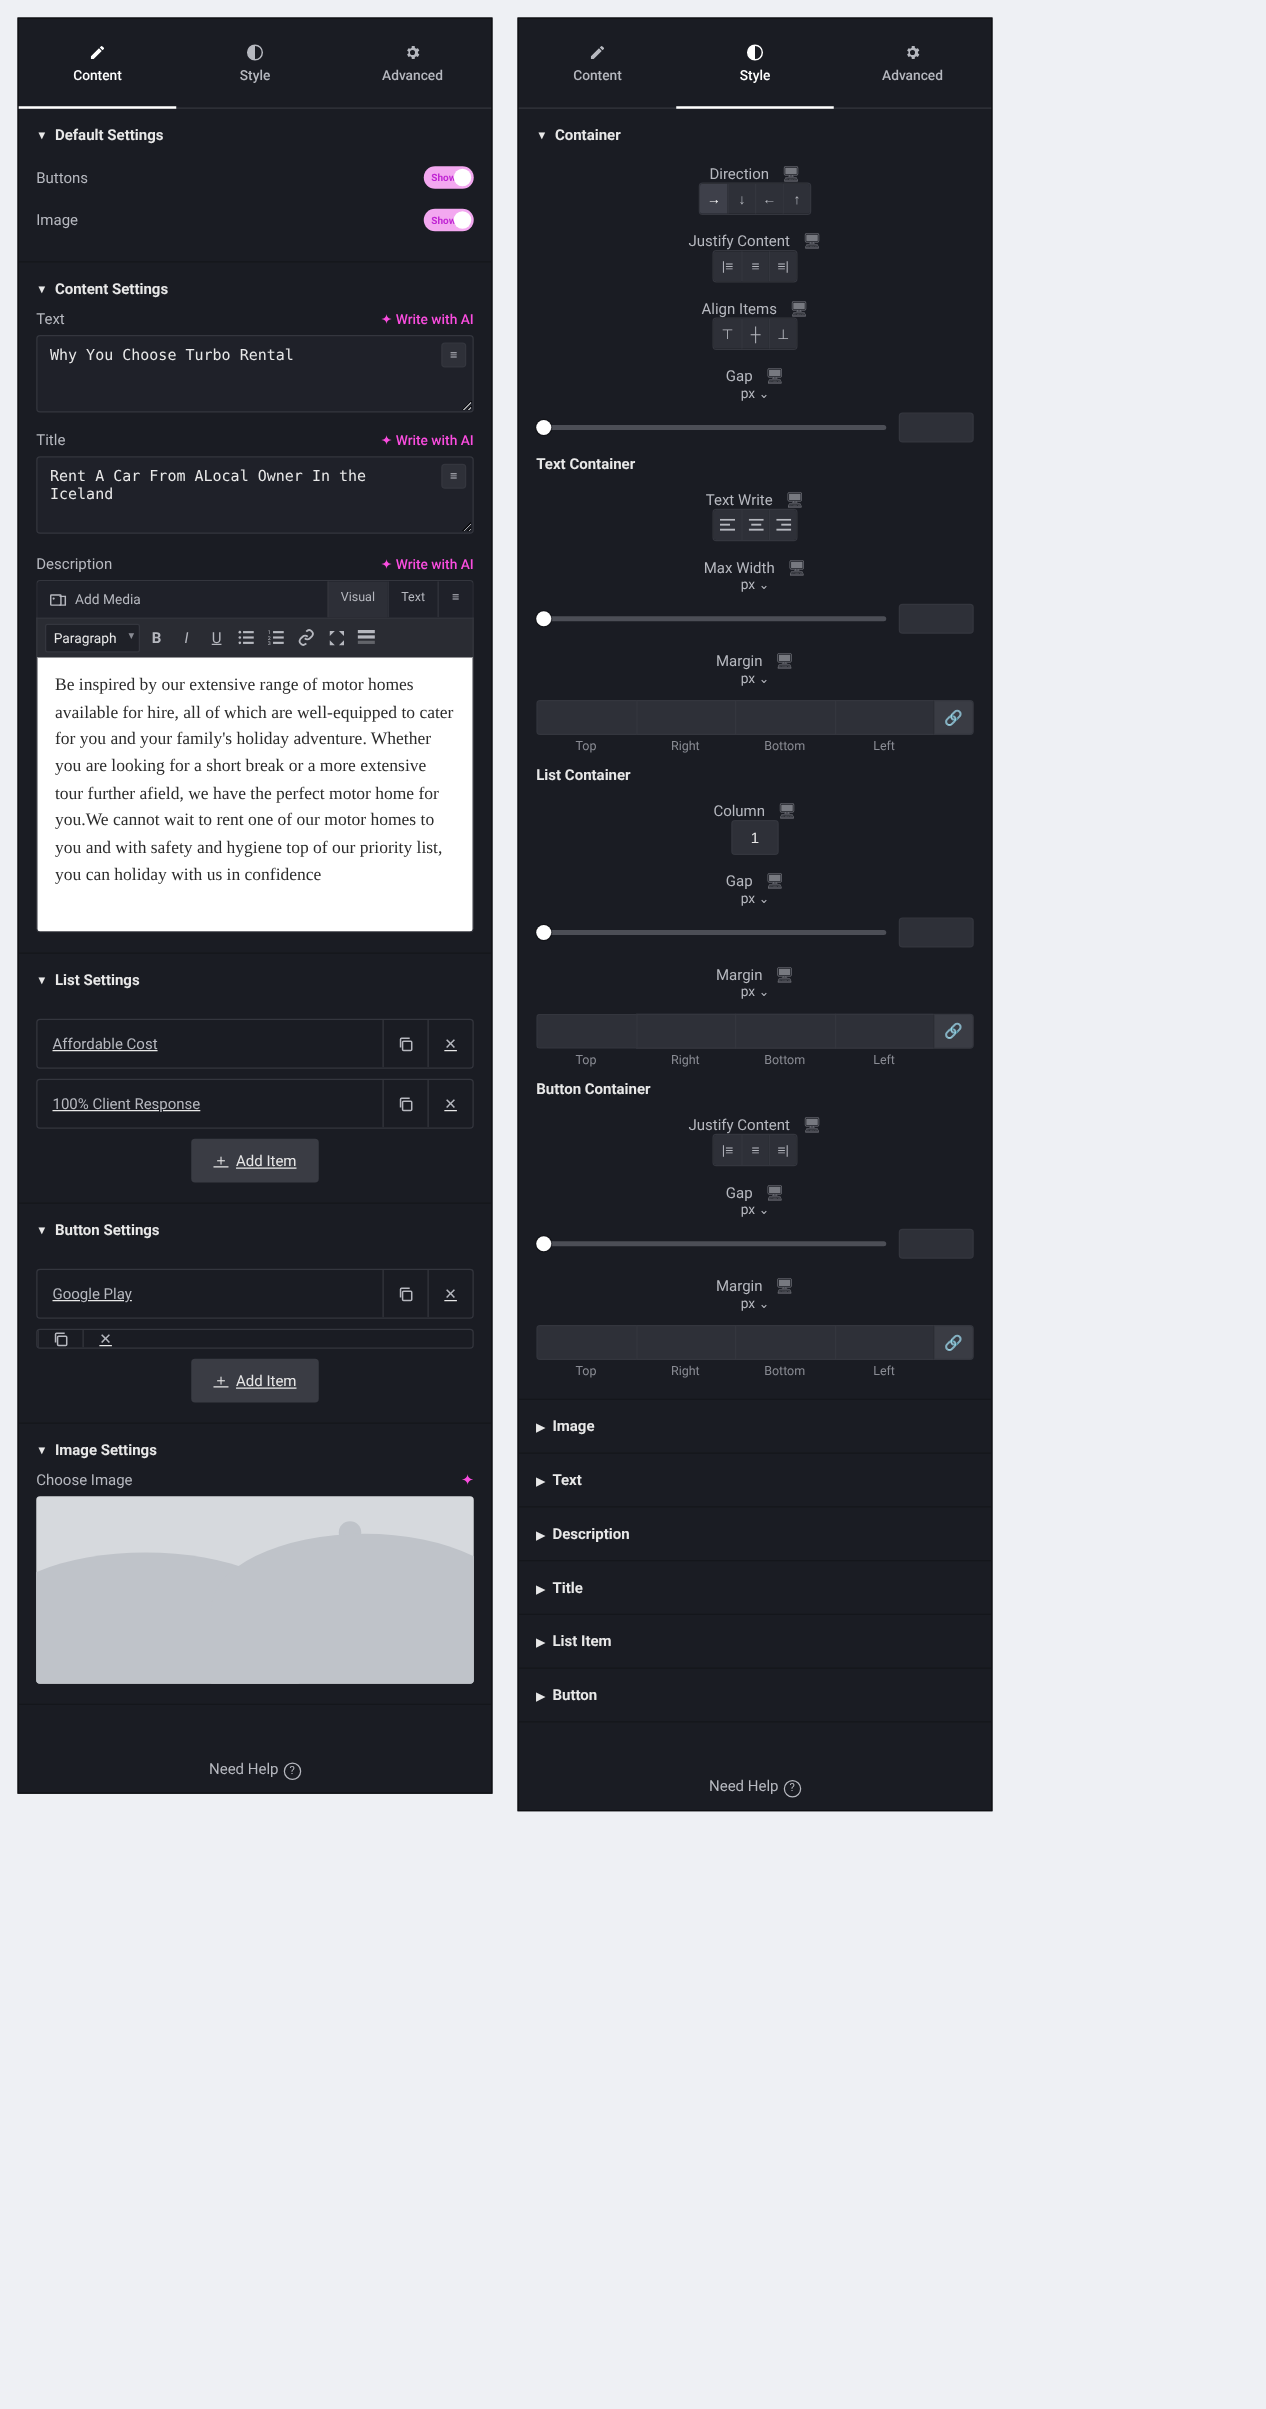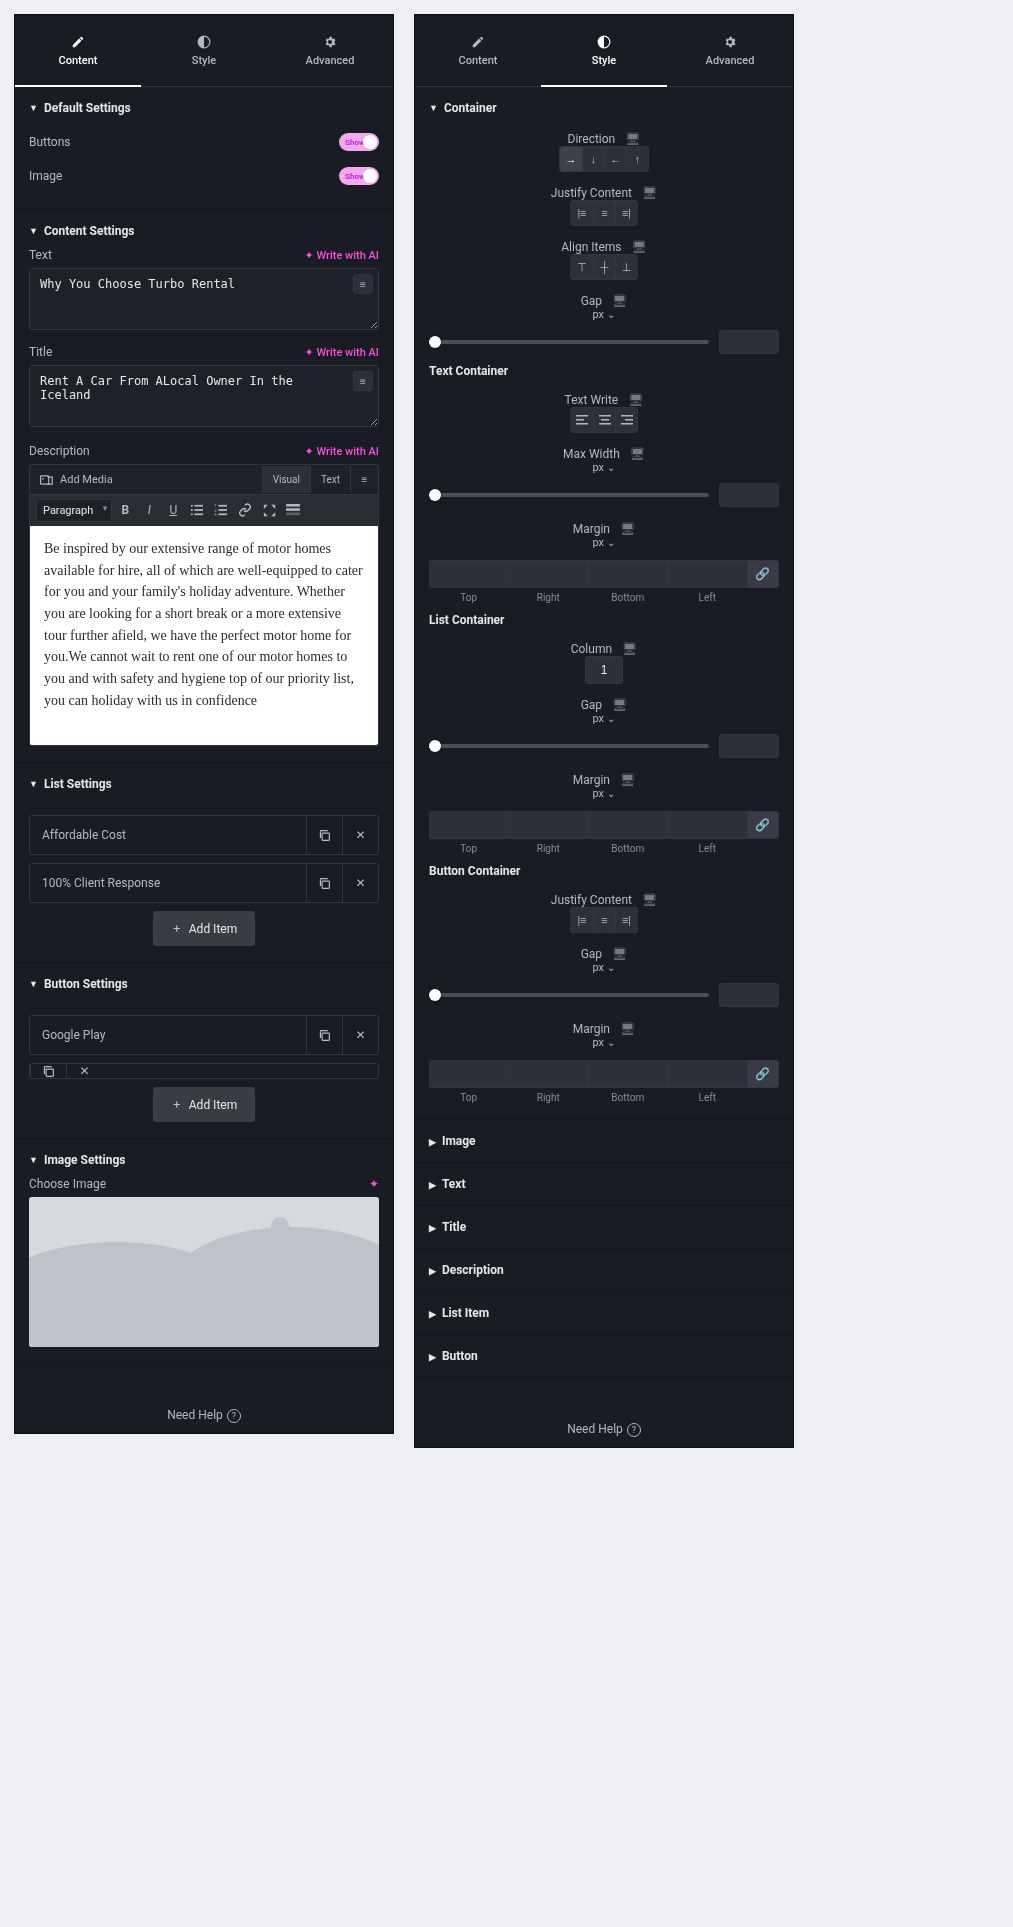--- a/index.html
+++ b/index.html
@@ -32,31 +32,31 @@
   .row-label{color:var(--text-dim);font-size:12px;}
   .toggle{width:40px;height:18px;border-radius:10px;background:var(--pill);position:relative;display:flex;align-items:center;padding:0 6px;font-size:8px;color:#c026d3;font-weight:700;}
   .toggle::after{content:"";position:absolute;right:2px;top:2px;width:14px;height:14px;border-radius:50%;background:#fff;}
   .ctrl-head{display:flex;justify-content:space-between;align-items:center;margin:4px 0 6px;}
   .ctrl-head .cl{color:var(--text-dim);font-size:12px;}
   .ai-link{color:var(--accent);font-size:11px;font-weight:500;}
   .ai-link::before{content:"✦ ";}
   .textarea{width:100%;min-height:62px;background:var(--bg2);border:1px solid var(--line);border-radius:3px;padding:8px 30px 8px 10px;color:var(--text);font-size:12px;resize:vertical;position:relative;}
   .textarea-wrap{position:relative;}
   .textarea-btn{position:absolute;top:6px;right:6px;width:20px;height:20px;background:#2e3038;border:1px solid var(--line);border-radius:3px;display:flex;align-items:center;justify-content:center;color:var(--text-dim);font-size:10px;cursor:pointer;}
-  .editor-bar{display:flex;align-items:center;gap:0;border:1px solid var(--line);border-bottom:none;border-radius:3px 3px 0 0;overflow:hidden;}
+  .editor-bar{display:flex;gap:0;border:1px solid var(--line);border-bottom:none;border-radius:3px 3px 0 0;overflow:hidden;}
   .add-media{flex:1;padding:8px 10px;display:flex;gap:6px;align-items:center;color:var(--text-dim);font-size:11px;background:var(--bg2);}
   .ed-tab{padding:8px 10px;color:var(--text-dim);background:var(--bg2);border-left:1px solid var(--line);font-size:10px;}
   .ed-tab.active{background:#2d2f37;}
   .ed-icon{padding:8px;background:var(--bg2);border-left:1px solid var(--line);color:var(--text-dim);font-size:10px;width:28px;text-align:center;}
   .toolbar{display:flex;align-items:flex-start;background:#2a2c33;border:1px solid var(--line);border-bottom:none;padding:4px 6px;gap:2px;}
   .tb-sel{background:#1f2128;color:var(--text);border:1px solid var(--line);padding:4px 18px 4px 6px;font-size:11px;position:relative;border-radius:2px;}
   .tb-sel::after{content:"▾";position:absolute;right:4px;top:3px;font-size:9px;color:var(--text-dim2);}
   .tb-btn{width:22px;height:22px;display:flex;align-items:center;justify-content:center;color:var(--text-dim);font-size:12px;cursor:pointer;border-radius:2px;}
   .editor-body{background:#fff;color:#2c2c2c;font-family:Georgia,serif;font-size:14px;line-height:1.55;padding:12px 14px;min-height:220px;border:1px solid var(--line);border-top:none;border-radius:0 0 3px 3px;}
-  .repeater{margin-top:24px;}
+  .repeater{margin-top:24px;text-decoration:underline;}
   .rep-item{display:flex;border:1px solid var(--line);border-radius:3px;margin-bottom:8px;overflow:hidden;}
   .rep-label{flex:1;padding:12px 12px;color:var(--text-dim);font-size:12px;}
   .rep-act{width:36px;border-left:1px solid var(--line);display:flex;align-items:center;justify-content:center;color:var(--text-dim);cursor:pointer;}
   .add-btn{display:flex;align-items:center;gap:6px;background:#3a3c44;color:var(--text);padding:9px 18px;border-radius:3px;margin:8px auto 0;width:fit-content;font-size:12px;cursor:pointer;}
   .imgprev{width:100%;height:150px;background:#d6d9dd;border-radius:3px;margin-top:6px;position:relative;overflow:hidden;}
   .mtn1{position:absolute;bottom:0;left:-10%;width:70%;height:70%;background:#bfc3c9;border-radius:50% 50% 0 0;}
   .mtn2{position:absolute;bottom:0;right:-10%;width:70%;height:80%;background:#bfc3c9;border-radius:50% 50% 0 0;}
   .sun{position:absolute;top:20px;right:90px;width:18px;height:18px;border-radius:50%;background:#bfc3c9;}
   .row-hdr{display:flex;justify-content:space-between;align-items:center;margin-bottom:6px;}
   .ai-ic{color:var(--accent);font-size:12px;}
@@ -558,22 +558,22 @@
       <span>Top</span>
       <span>Right</span>
       <span>Bottom</span>
       <span>Left</span>
       <span style="flex:0 0 32px"></span>
     </div>
   </div>
 
   <div class="collapsed"><span class="caret">▶</span><span>Image</span></div>
   <div class="collapsed"><span class="caret">▶</span><span>Text</span></div>
+  <div class="collapsed"><span class="caret">▶</span><span>Description</span></div>
   <div class="collapsed"><span class="caret">▶</span><span>Title</span></div>
-  <div class="collapsed"><span class="caret">▶</span><span>Description</span></div>
   <div class="collapsed"><span class="caret">▶</span><span>List Item</span></div>
   <div class="collapsed"><span class="caret">▶</span><span>Button</span></div>
 
   <div class="footer">
     <span>Need Help</span><span class="q">?</span>
   </div>
 </div>
 
 </div>
 

